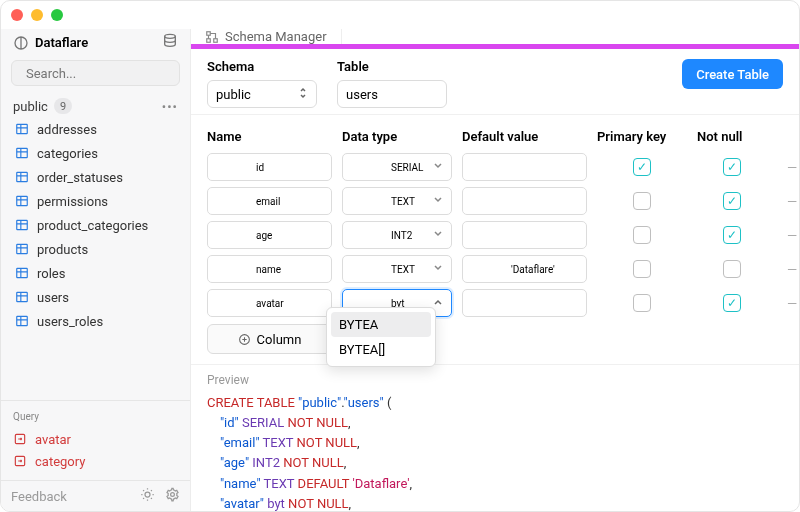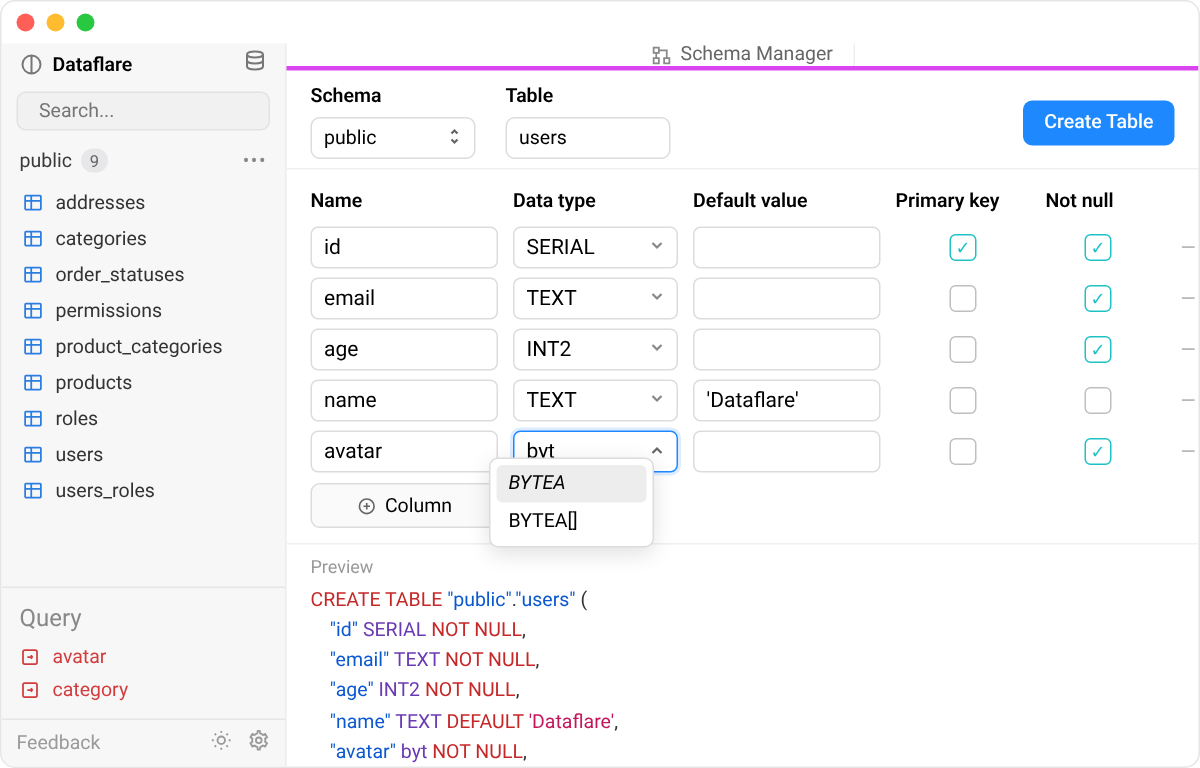--- a/index.html
+++ b/index.html
@@ -18,64 +18,64 @@
   .brand svg { width: 16px; height: 16px; }
   .db-icon svg { width: 16px; height: 16px; }
   .search-wrap { padding: 0 10px 8px 10px; }
   .search { display: flex; align-items: center; gap: 6px; height: 26px; border: 1px solid #e2e2e2; border-radius: 6px; padding: 0 8px; background: #f1f1f2; color: #9a9a9a; }
   .search input { border: none; outline: none; background: transparent; flex: 1; color: #555; }
   .schema-row { display: flex; align-items: center; justify-content: space-between; padding: 4px 12px 8px 12px; color: #3a3a3a; }
   .schema-name { display: flex; align-items: center; gap: 6px; }
   .badge { background: #e7e7e9; color: #666; border-radius: 8px; padding: 0 6px; font-size: 11px; height: 16px; display: inline-flex; align-items: center; }
   .dots { color: #888; letter-spacing: 1px; }
   .tree { flex: 1; overflow: auto; padding: 0 4px; }
-  .tree-item { display: flex; align-items: center; gap: 8px; height: 24px; padding: 0 10px; color: #333; border-radius: 4px; cursor: default; }
+  .tree-item { display: flex; align-items: flex-start; gap: 8px; height: 24px; padding: 0 10px; color: #333; border-radius: 4px; cursor: default; }
   .tree-item svg { width: 14px; height: 14px; color: #2a7de1; }
   .side-section { border-top: 1px solid #e6e6e6; padding: 8px 0; }
-  .side-section-title { color: #888; font-size: 16px; padding: 2px 12px 6px 12px; }
+  .side-section-title { color: #888; font-size: 10px; padding: 2px 12px 6px 12px; }
   .query-item { display: flex; align-items: center; gap: 8px; height: 22px; padding: 0 12px; color: #d23c3c; }
   .query-item svg { width: 14px; height: 14px; }
   .side-footer { border-top: 1px solid #e6e6e6; display: flex; align-items: center; justify-content: space-between; padding: 6px 10px; color: #9a9a9a; font-size: 12px; }
   .side-footer .icons { display: flex; gap: 10px; }
   .side-footer svg { width: 15px; height: 15px; }
 
   .main { flex: 1; display: flex; flex-direction: column; min-width: 0; }
-  .tabs { display: flex; align-items: stretch; height: 34px; border-bottom: 3px solid #d946ef; justify-content: center; }
+  .tabs { display: flex; align-items: stretch; height: 34px; border-bottom: 5px solid #d946ef; }
   .tab { display: flex; align-items: center; gap: 6px; padding: 0 14px; color: #666; border-right: 1px solid #eee; }
   .tab svg { width: 14px; height: 14px; }
   .tab.active { color: #111; background: #fff; }
   .tab .close { color: #888; margin-left: 4px; font-size: 13px; }
 
-  .form-area { padding: 10px 16px 6px 16px; display: flex; align-items: center; gap: 20px; border-bottom: 1px solid #f0f0f0; }
+  .form-area { padding: 10px 16px 6px 16px; display: flex; align-items: flex-start; gap: 20px; border-bottom: 1px solid #f0f0f0; }
   .field { display: flex; flex-direction: column; gap: 6px; }
   .field-label { font-weight: 600; font-size: 13px; }
   .select, .text-input { height: 28px; border: 1px solid #dcdcdc; border-radius: 6px; padding: 0 8px; background: #fff; display: flex; align-items: center; justify-content: space-between; }
   .select { width: 110px; }
   .text-input { width: 110px; }
   .text-input input { border:none; outline:none; width:100%; }
   .spacer { flex: 1; }
   .create-btn { background: #1e88ff; color: #fff; border: none; border-radius: 6px; height: 30px; padding: 0 14px; font-weight: 500; }
 
   .columns-area { padding: 10px 16px; position: relative; }
   .cols-header { display: grid; grid-template-columns: 125px 110px 125px 90px 70px 30px; gap: 10px; font-weight: 600; padding: 4px 0 6px 0; }
   .col-row { display: grid; grid-template-columns: 125px 110px 125px 90px 70px 30px; gap: 10px; align-items: center; height: 34px; }
   .cell-input { height: 28px; border: 1px solid #dcdcdc; border-radius: 5px; padding: 0 8px; display: flex; align-items: center; justify-content: space-between; background: #fff; }
-  .cell-input input { border:none; outline:none; width:100%; font-size:14px; }
+  .cell-input input { border:none; outline:none; width:100%; font-size:10px;margin-left:40px; }
   .cell-input.focused { border-color: #1e88ff; box-shadow: 0 0 0 2px rgba(30,136,255,0.15); }
   .chev { color: #888; font-size: 12px; }
   .chk { width: 18px; height: 18px; border: 1.5px solid #bfbfbf; border-radius: 4px; display: inline-flex; align-items: center; justify-content: center; }
   .chk.on { border-color: #1ec1c6; color: #1ec1c6; }
   .chk.on::after { content: "✓"; font-size: 12px; line-height: 1; }
   .dash { color: #aaa; text-align: center; }
   .center { display:flex; justify-content:center; }
   .add-col { margin-top: 4px; width: 125px; height: 30px; border: 1px solid #dcdcdc; border-radius: 6px; background: #fafafa; display: flex; align-items: center; justify-content: center; gap: 6px; }
 
   .dropdown { position: absolute; width: 110px; background: #fff; border: 1px solid #dcdcdc; border-radius: 6px; box-shadow: 0 4px 14px rgba(0,0,0,0.12); padding: 4px; z-index: 10; }
   .dropdown-item { padding: 5px 8px; border-radius: 4px; }
-  .dropdown-item.hl { background: #ededee; font-style: italic; }
+  .dropdown-item.hl { background: #ededee; }
 
   .preview { padding: 8px 16px 12px 16px; border-top: 1px solid #f0f0f0; }
   .preview-title { color: #999; font-size: 12px; margin-bottom: 6px; }
   .sql { font-family: ui-monospace, Menlo, Consolas, monospace; font-size: 12.5px; color: #333; line-height: 1.55; white-space: pre; }
   .sql .kw { color: #c62828; }
   .sql .ty { color: #6a3ab2; }
   .sql .qt { color: #0b58d0; }
   .sql .st { color: #c2185b; }
 </style>
 </head>

